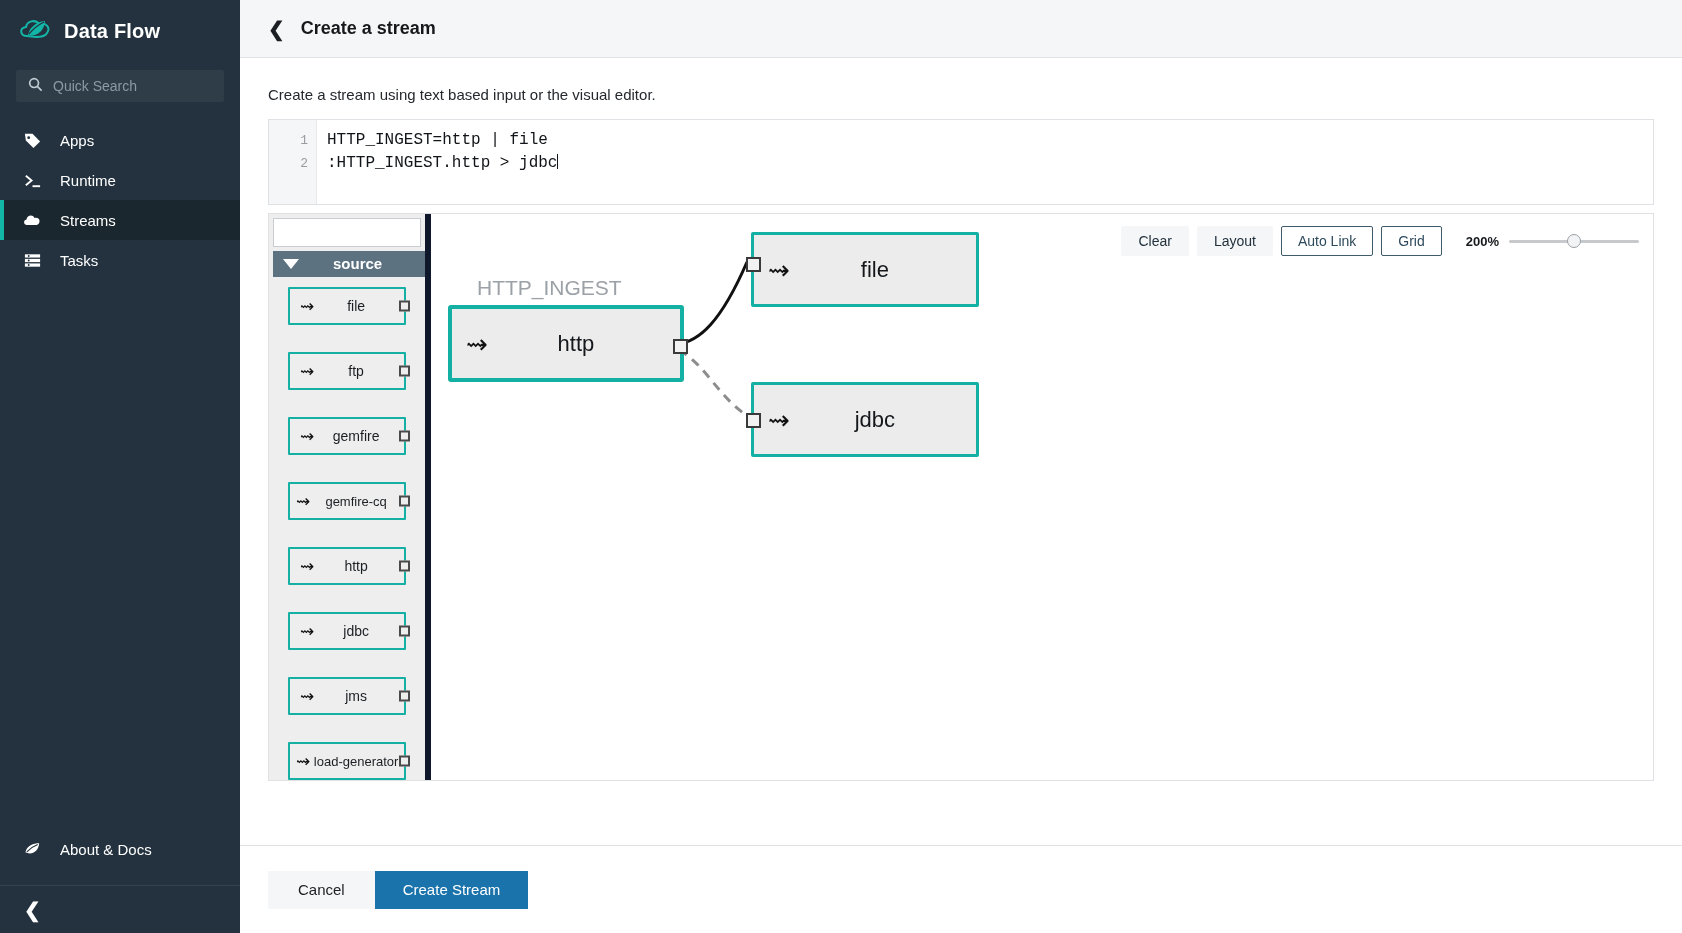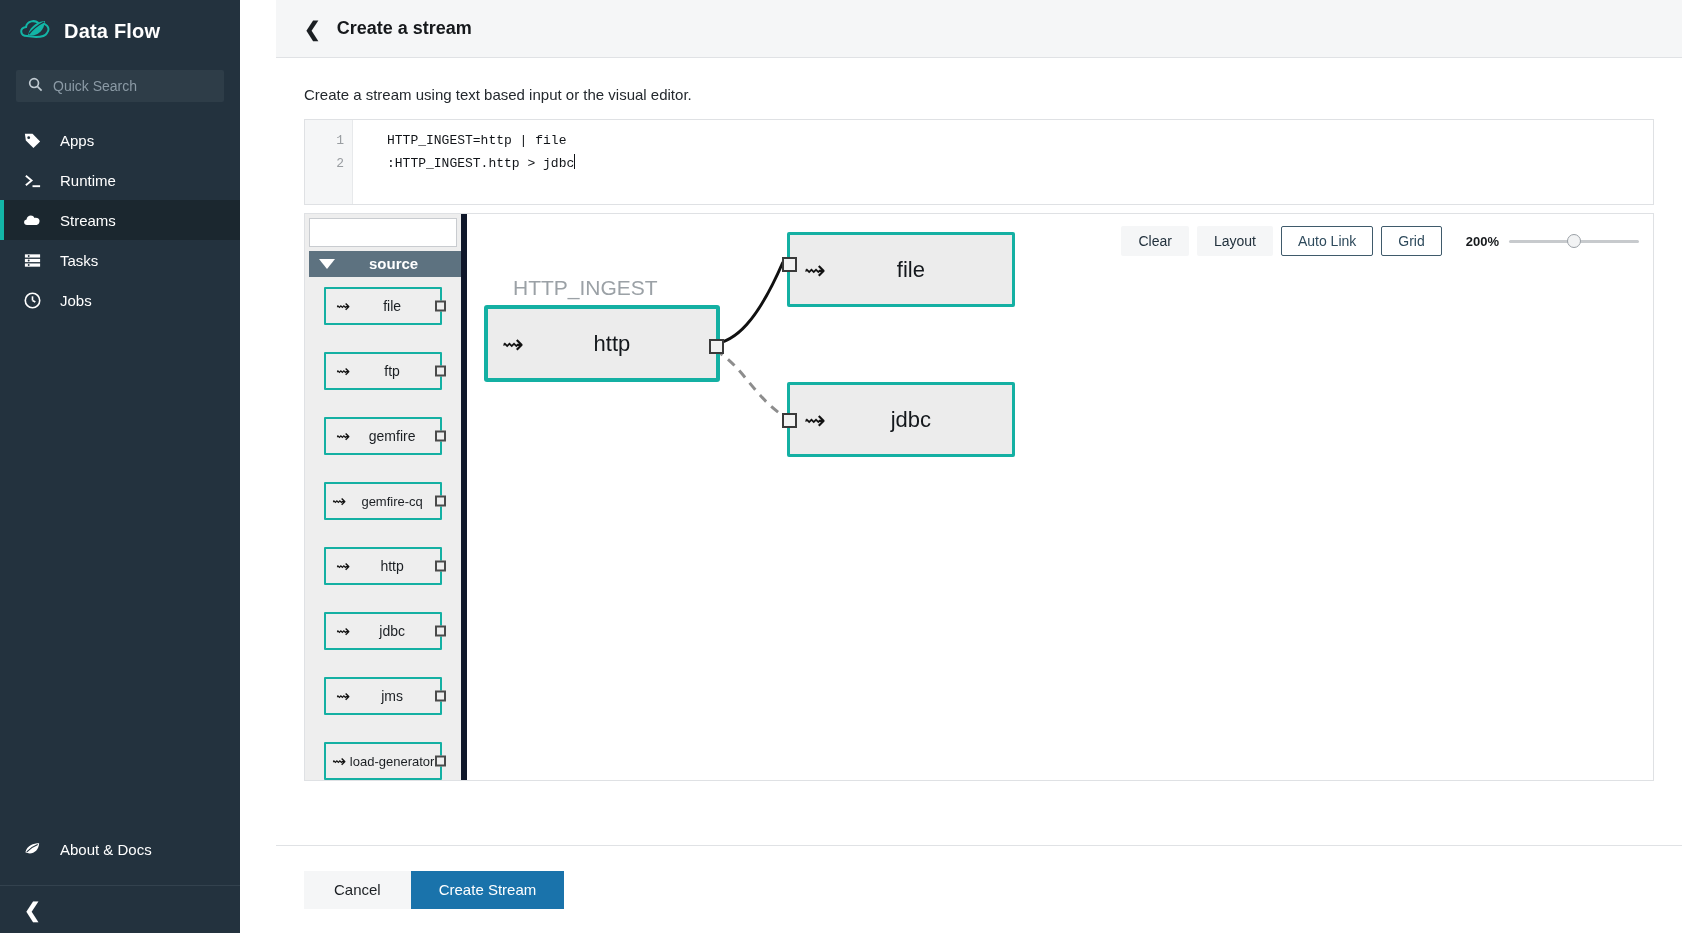--- a/index.html
+++ b/index.html
@@ -2,21 +2,21 @@
 <html><head>
 <meta charset="utf-8">
 <style>
   * { box-sizing: border-box; margin: 0; padding: 0; }
   html, body {
     width: 1682px; height: 933px;
     background: #ffffff;
     font-family: "Liberation Sans", sans-serif;
     overflow: hidden;
   }
-  #app { position: relative; width: 1682px; height: 799px; display: flex; gap: 36px; }
+  #app { position: relative; width: 1682px; height: 799px; display: flex; }
 
   
   .sidebar {
     width: 240px; height: 933px;
     background: #23323e;
     display: flex; flex-direction: column;
     flex: 0 0 240px;
     position: relative;
   }
   .brand {
@@ -106,23 +106,22 @@
     padding-top: 9px;
     display: flex; flex-direction: column; align-items: flex-end;
   }
   .gutter span {
     color: #999da1; font-size: 13px; line-height: 23px;
     padding-right: 8px; font-family: "Liberation Mono", monospace;
   }
   .code-lines { padding: 9px 0 0 10px; flex: 1 1 auto; }
   .code-line {
     font-family: "Liberation Mono", monospace;
-    font-size: 13px; line-height: 23px; color: #111418;
+    font-size: 16px; line-height: 23px; color: #111418;
     white-space: pre;
-    margin-left: 24px;
   }
   .caret {
     display: inline-block; width: 1px; height: 15px;
     background: #111418; vertical-align: -2px;
   }
 
   
   .designer {
     margin-top: 8px; margin-right: 14px;
     border: 1px solid #dfe1e4;
@@ -322,30 +321,20 @@
             <rect x="2" y="8.3" width="16" height="3.4" fill="#ffffff"></rect>
             <rect x="2" y="13.1" width="16" height="3.4" fill="#ffffff"></rect>
             <circle cx="6" cy="5.2" r="1" fill="#23323e"></circle>
             <circle cx="6" cy="10" r="1" fill="#23323e"></circle>
             <circle cx="6" cy="14.8" r="1" fill="#23323e"></circle>
           </svg>
         </span>
         <span>Tasks</span>
       </div>
 
-      <div class="nav-item">
-        <span class="nav-icon">
-          <svg width="19" height="19" viewBox="0 0 20 20">
-            <circle cx="10" cy="10" r="7.6" fill="none" stroke="#ffffff" stroke-width="1.7"></circle>
-            <line x1="10" y1="10" x2="10" y2="5.6" stroke="#ffffff" stroke-width="1.7"></line>
-            <line x1="10" y1="10" x2="13" y2="11.6" stroke="#ffffff" stroke-width="1.7"></line>
-          </svg>
-        </span>
-        <span>Jobs</span>
-      </div>
 
 
     </div>
 
     <div class="sidebar-spacer"></div>
 
     <div class="about-item">
       <span class="nav-icon">
         <svg width="19" height="19" viewBox="0 0 20 20">
           <path d="M2.5 13 C4 6 11 3.5 17 3.5 C16.5 12 9 16.5 2.5 13 Z" fill="#ffffff"></path>

